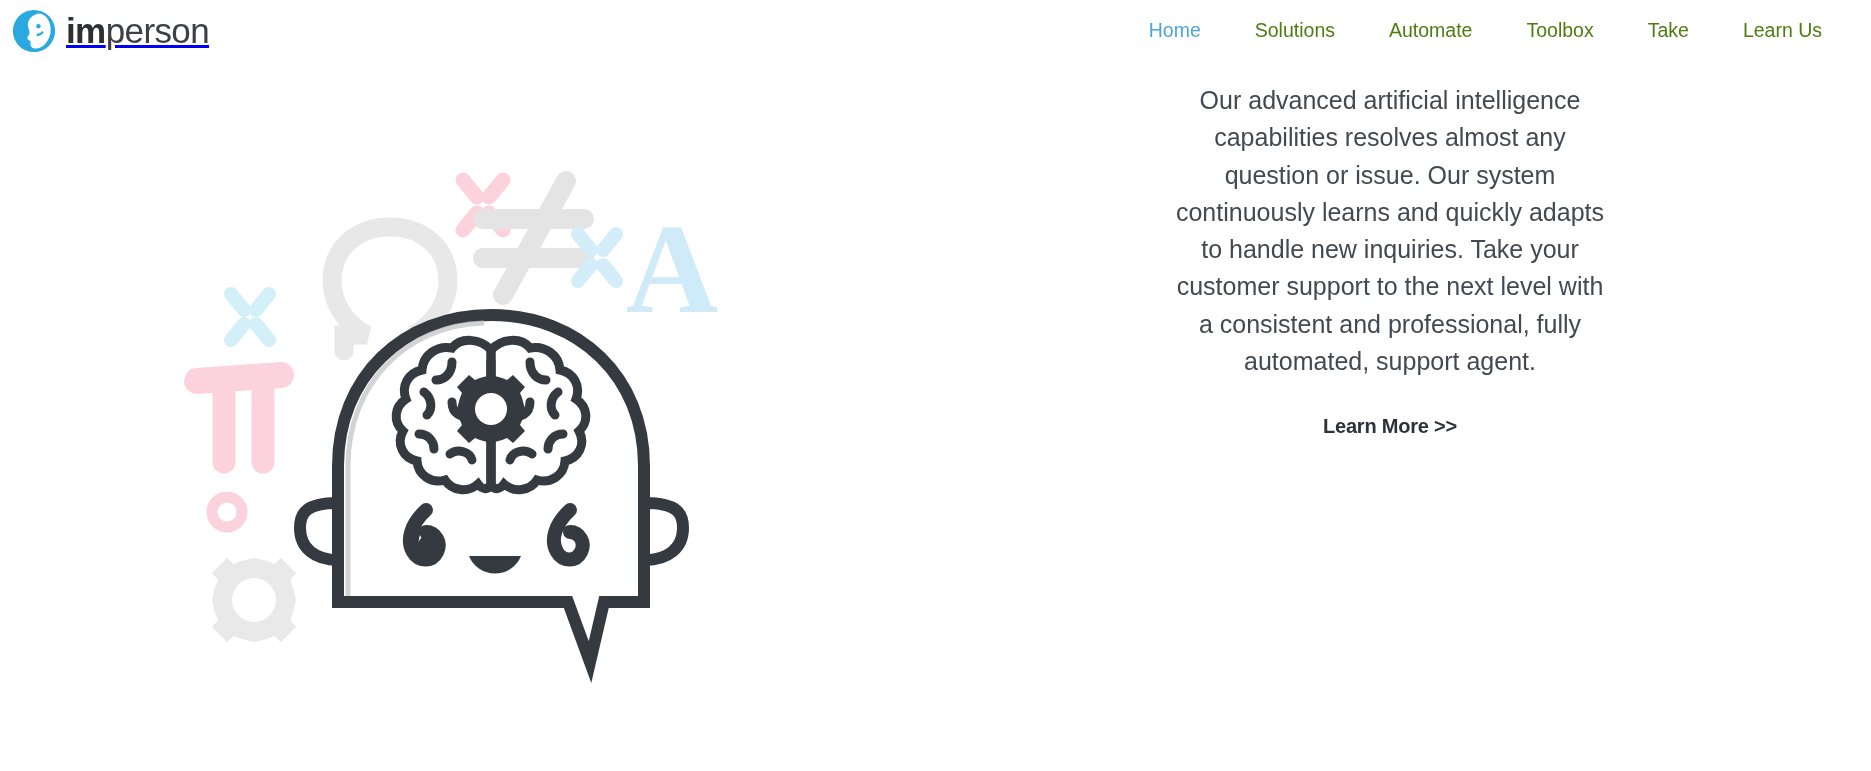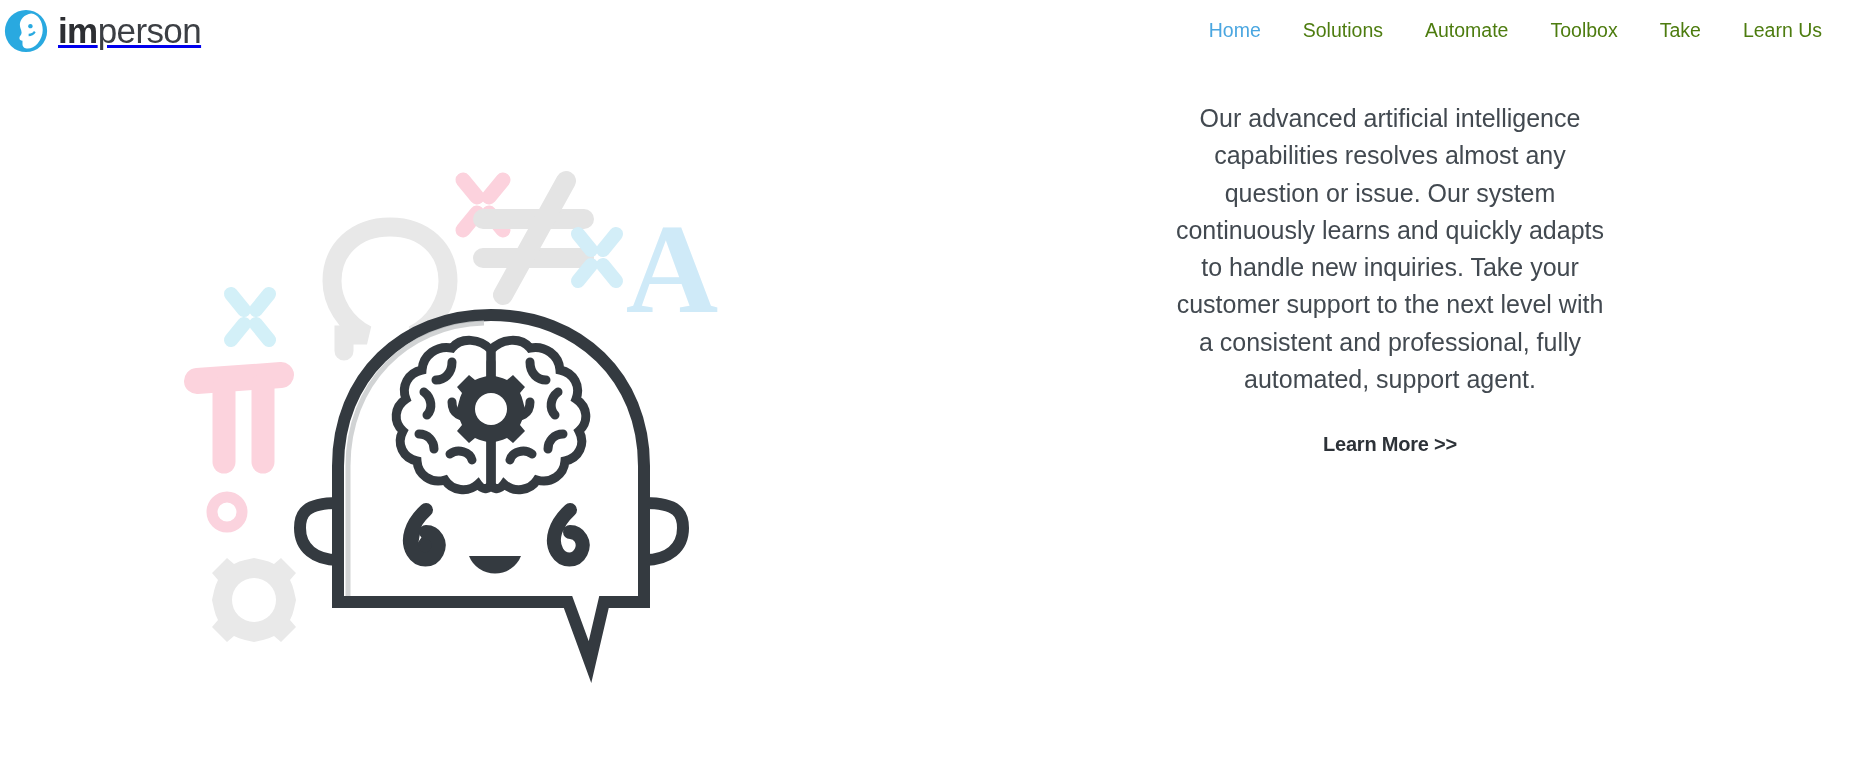--- a/index.html
+++ b/index.html
@@ -20,21 +20,21 @@
 
   
   .site-header {
     position: relative;
     height: 62px;
     width: 100%;
     background: #ffffff;
     display: flex;
     align-items: center;
     justify-content: space-between;
-    padding: 0 18px 0 0;
+    padding: 0 18px 0 8px;
   }
 
   .brand {
     display: flex;
     align-items: center;
     gap: 10px;
     height: 48px;
     padding-left: 4px;
   }
   .brand-mark { display:block; width: 44px; height: 44px; }
@@ -45,21 +45,21 @@
     line-height: 1;
     white-space: nowrap;
     margin-top: -2px;
   }
   .brand-text .b-im { font-weight: 700; color: #2d2f33; }
   .brand-text .b-person { font-weight: 400; color: #3c3f44; }
 
   .main-nav {
     display: flex;
     align-items: center;
-    gap: 0px;
+    gap: 12px;
     padding-right: 10px;
     text-align: center;
   }
   .nav-item {
     font-size: 19.5px;
     color: #4d7c0f;
     text-decoration: none;
     padding: 6px 21px;
     white-space: nowrap;
     line-height: 1.2;
@@ -100,21 +100,21 @@
     margin: 0 auto;
     padding-top: 175px;
     max-width: 430px;
   }
 
   .hero-desc {
     font-size: 25px;
     font-weight: 400;
     line-height: 1.49;
     color: #424950;
-    margin: 38px auto 0;
+    margin: 20px auto 0;
     max-width: 442px;
   }
 
   .hero-cta {
     display: inline-block;
     margin-top: 35px;
     font-size: 20px;
     font-weight: 700;
     color: #2d3238;
     text-decoration: none;

